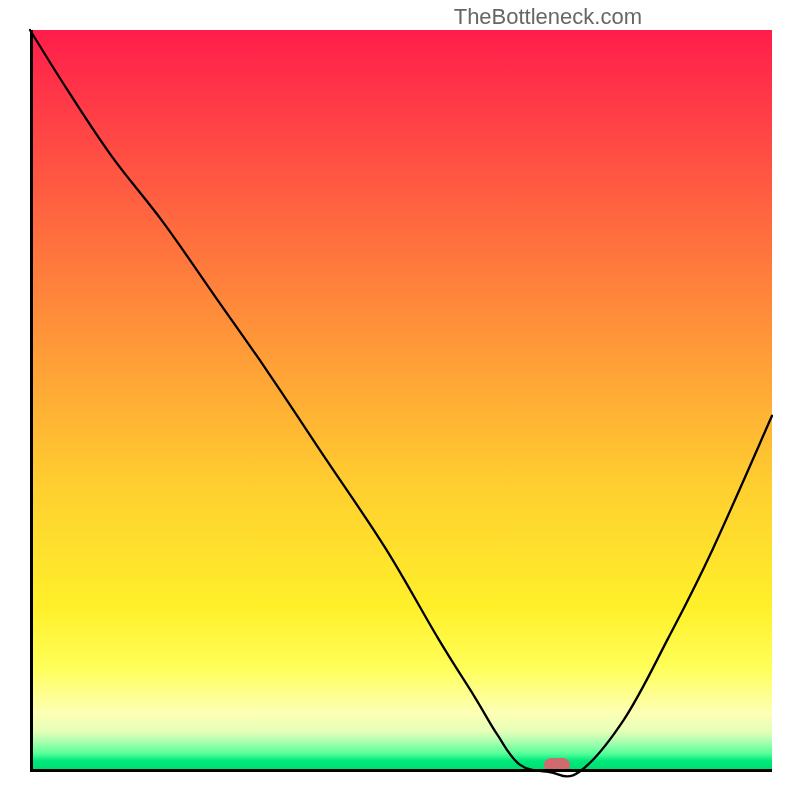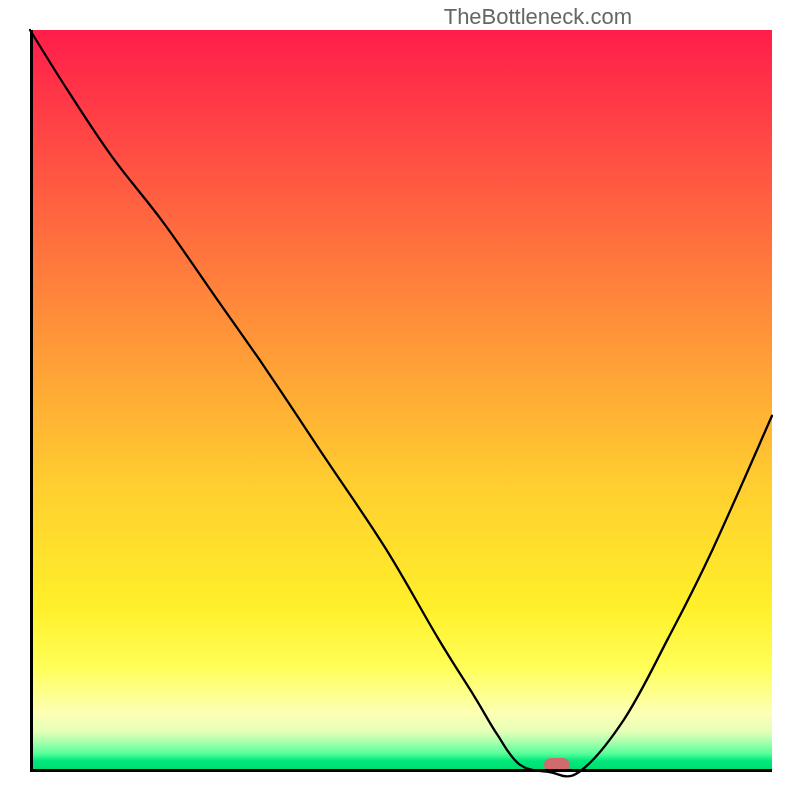--- a/index.html
+++ b/index.html
@@ -7,20 +7,21 @@
     padding: 0;
     width: 800px;
     height: 800px;
     background: #ffffff;
     font-family: Arial, Helvetica, sans-serif;
   }
   .container {
     position: relative;
     width: 644px;
     height: 800px;
+    padding-left: 10px;
   }
   .watermark {
     position: absolute;
     top: 4px;
     right: 12px;
     color: #666666;
     font-size: 22px;
     font-weight: 400;
     letter-spacing: 0px;
     z-index: 10;

